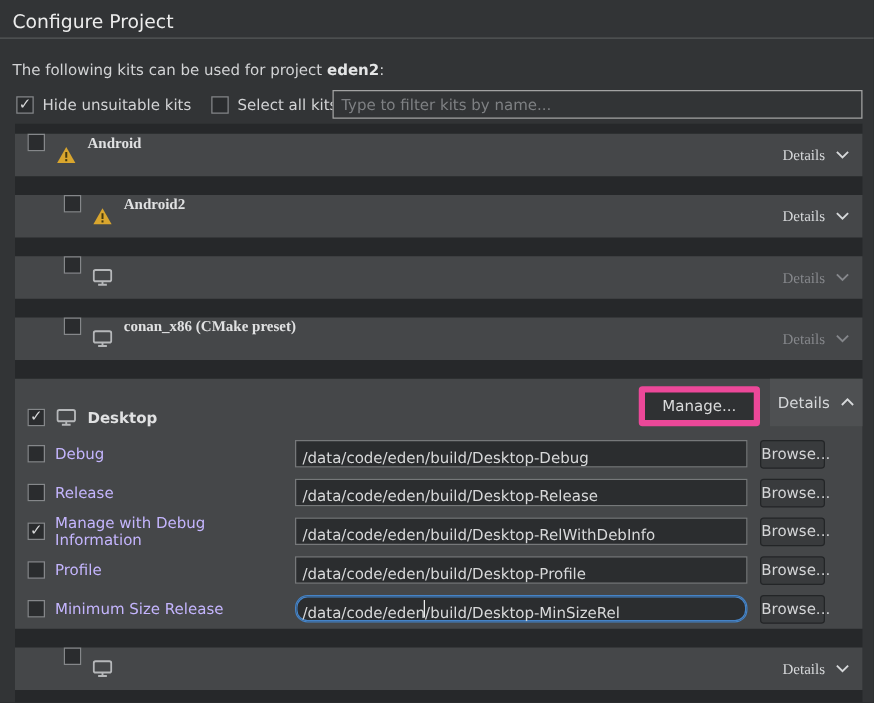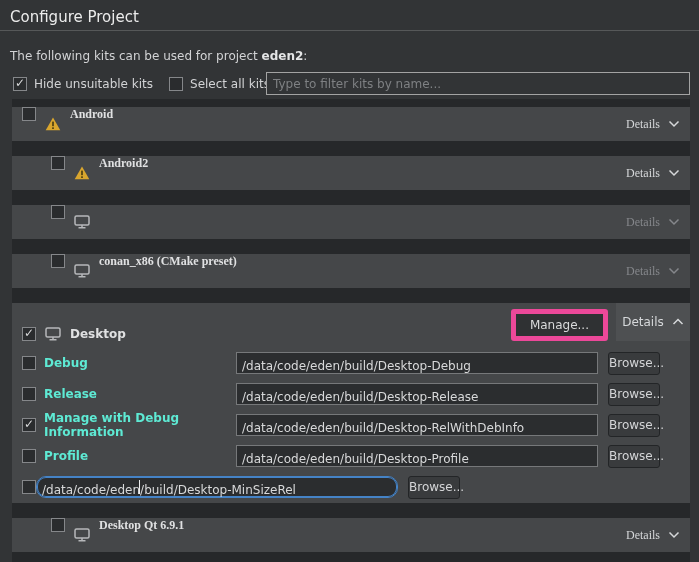--- a/index.html
+++ b/index.html
@@ -76,21 +76,21 @@
     padding: 4px 14px; cursor: default;
   }
   .details-block {
     width: 74px; height: 38px; background: #4e5052;
     display: flex; align-items: center; justify-content: center; gap: 8px;
     color: #d6d8da;
   }
   .config-rows { padding-top: 11px; }
   .config-row { height: 22px; margin-bottom: 9px; display: flex; align-items: center; }
   .config-row .cb { margin-left: 10px; }
-  .cfg-label { margin-left: 8px; width: 192px; color: #5eead4; font-weight: bold; }
+  .cfg-label { margin-left: 8px; width: 192px; color: #c4b5fd; }
   .path-field {
     width: 362px; height: 22px; background: #2b2d2f;
     border: 1px solid #76787a; position: relative;
     display: flex; align-items: flex-end; padding: 0 5px;
     overflow: hidden; white-space: nowrap; color: #d8d9da;
   }
   .path-field.focused { border-color: #4583c6; box-shadow: inset 0 0 0 1px #4583c6; border-radius: 10px; }
   .caret { display: none; }
   .path-field.focused .caret {
     display: block; position: absolute; left: 102px; top: 3px;
@@ -256,39 +256,39 @@
         <span class="cfg-label">Profile</span>
         <span class="path-field">
           <span>/data/code/eden/build/Desktop-Profile</span>
 
         </span>
         <button class="browse-btn">Browse...</button>
       </div>
 
       <div class="config-row">
         <span class="cb"></span>
+        <span class="cfg-label">Minimum Size Release</span>
         <span class="path-field focused">
           <span>/data/code/eden/build/Desktop-MinSizeRel</span>
           <span class="caret"></span>
         </span>
         <button class="browse-btn">Browse...</button>
       </div>
 
     </div>
   </div>
 
   <div class="kit-row gap-top">
     <span class="cb"></span>
     <span class="kit-icon">
       <svg width="16" height="14" viewBox="0 0 16 14">
           <rect x="1" y="1" width="14" height="9" rx="1.5" fill="none" stroke="#b6b8ba" stroke-width="1.5"></rect>
           <path d="M8 10 V12.3 M4.5 12.8 H11.5" stroke="#b6b8ba" stroke-width="1.5" fill="none"></path>
         </svg>
     </span>
-    <span class="kit-name">Desktop Qt 6.9.1</span>
     <span class="details">
       <span>Details</span>
       <span>
           <svg width="12" height="8" viewBox="0 0 12 8">
             <path d="M1.5 1.5 L6 6 L10.5 1.5" stroke="currentColor" stroke-width="1.5" fill="none"></path>
           </svg>
         </span>
     </span>
   </div>
 

